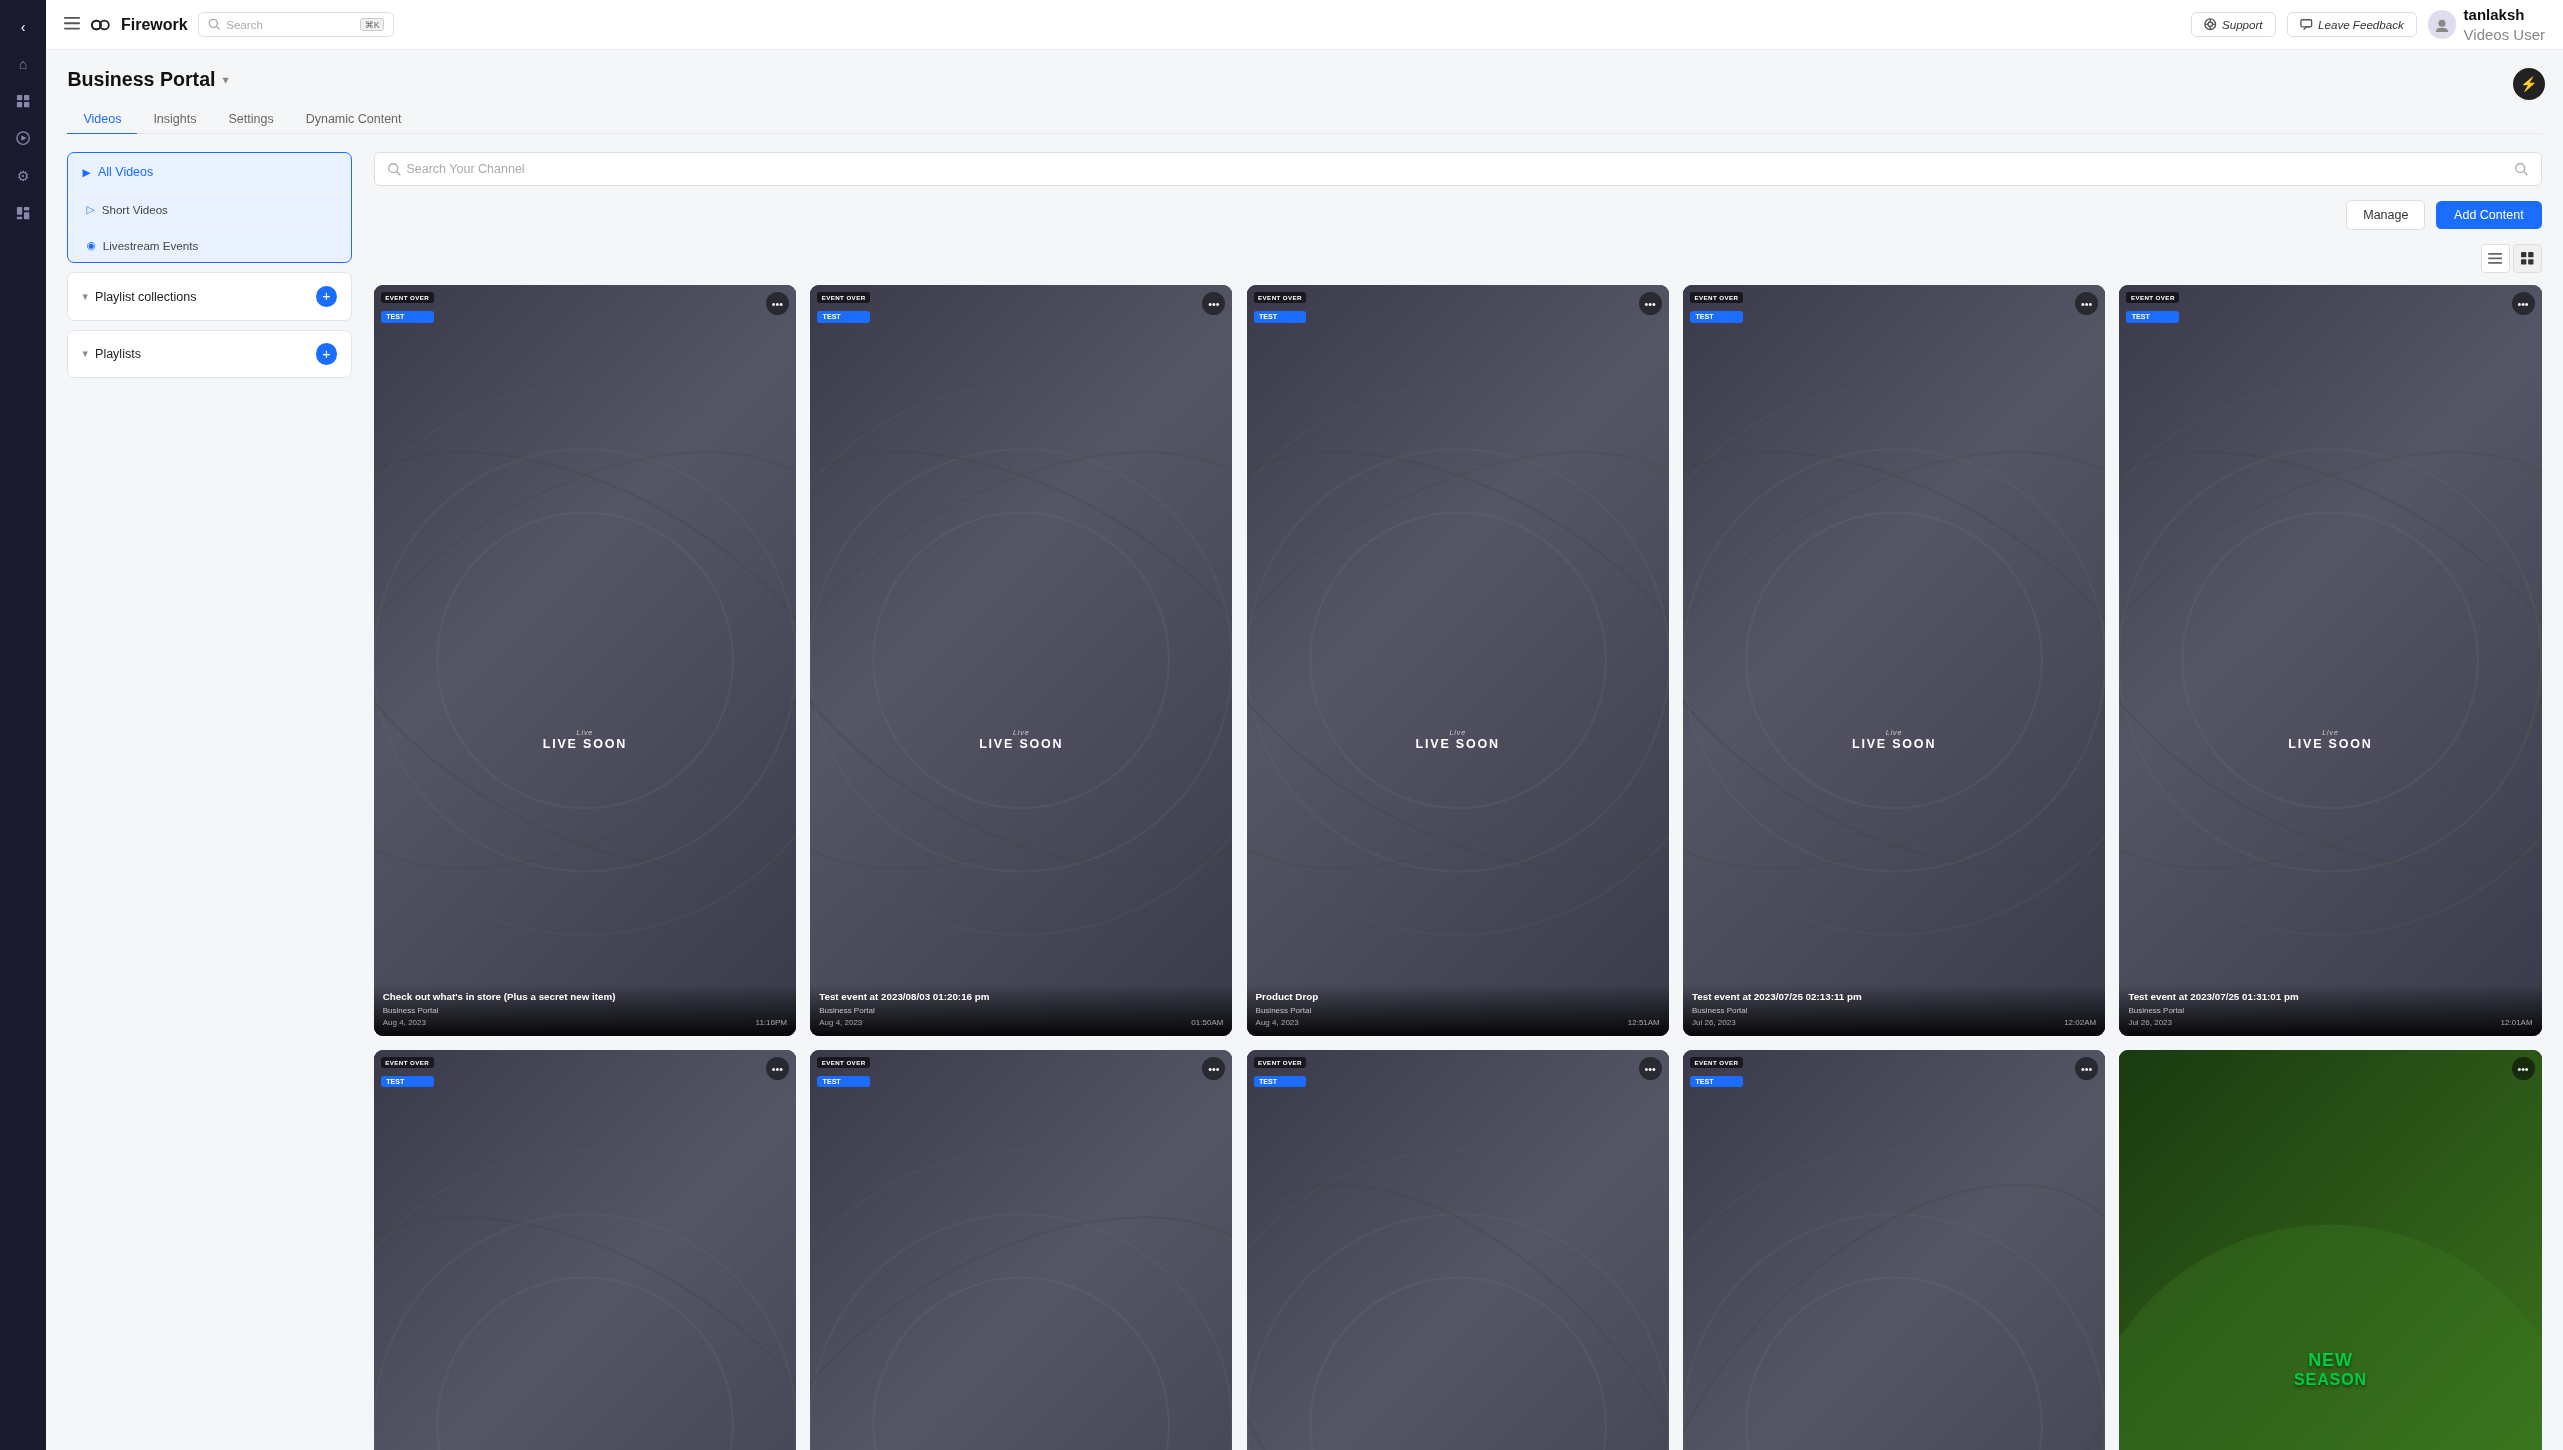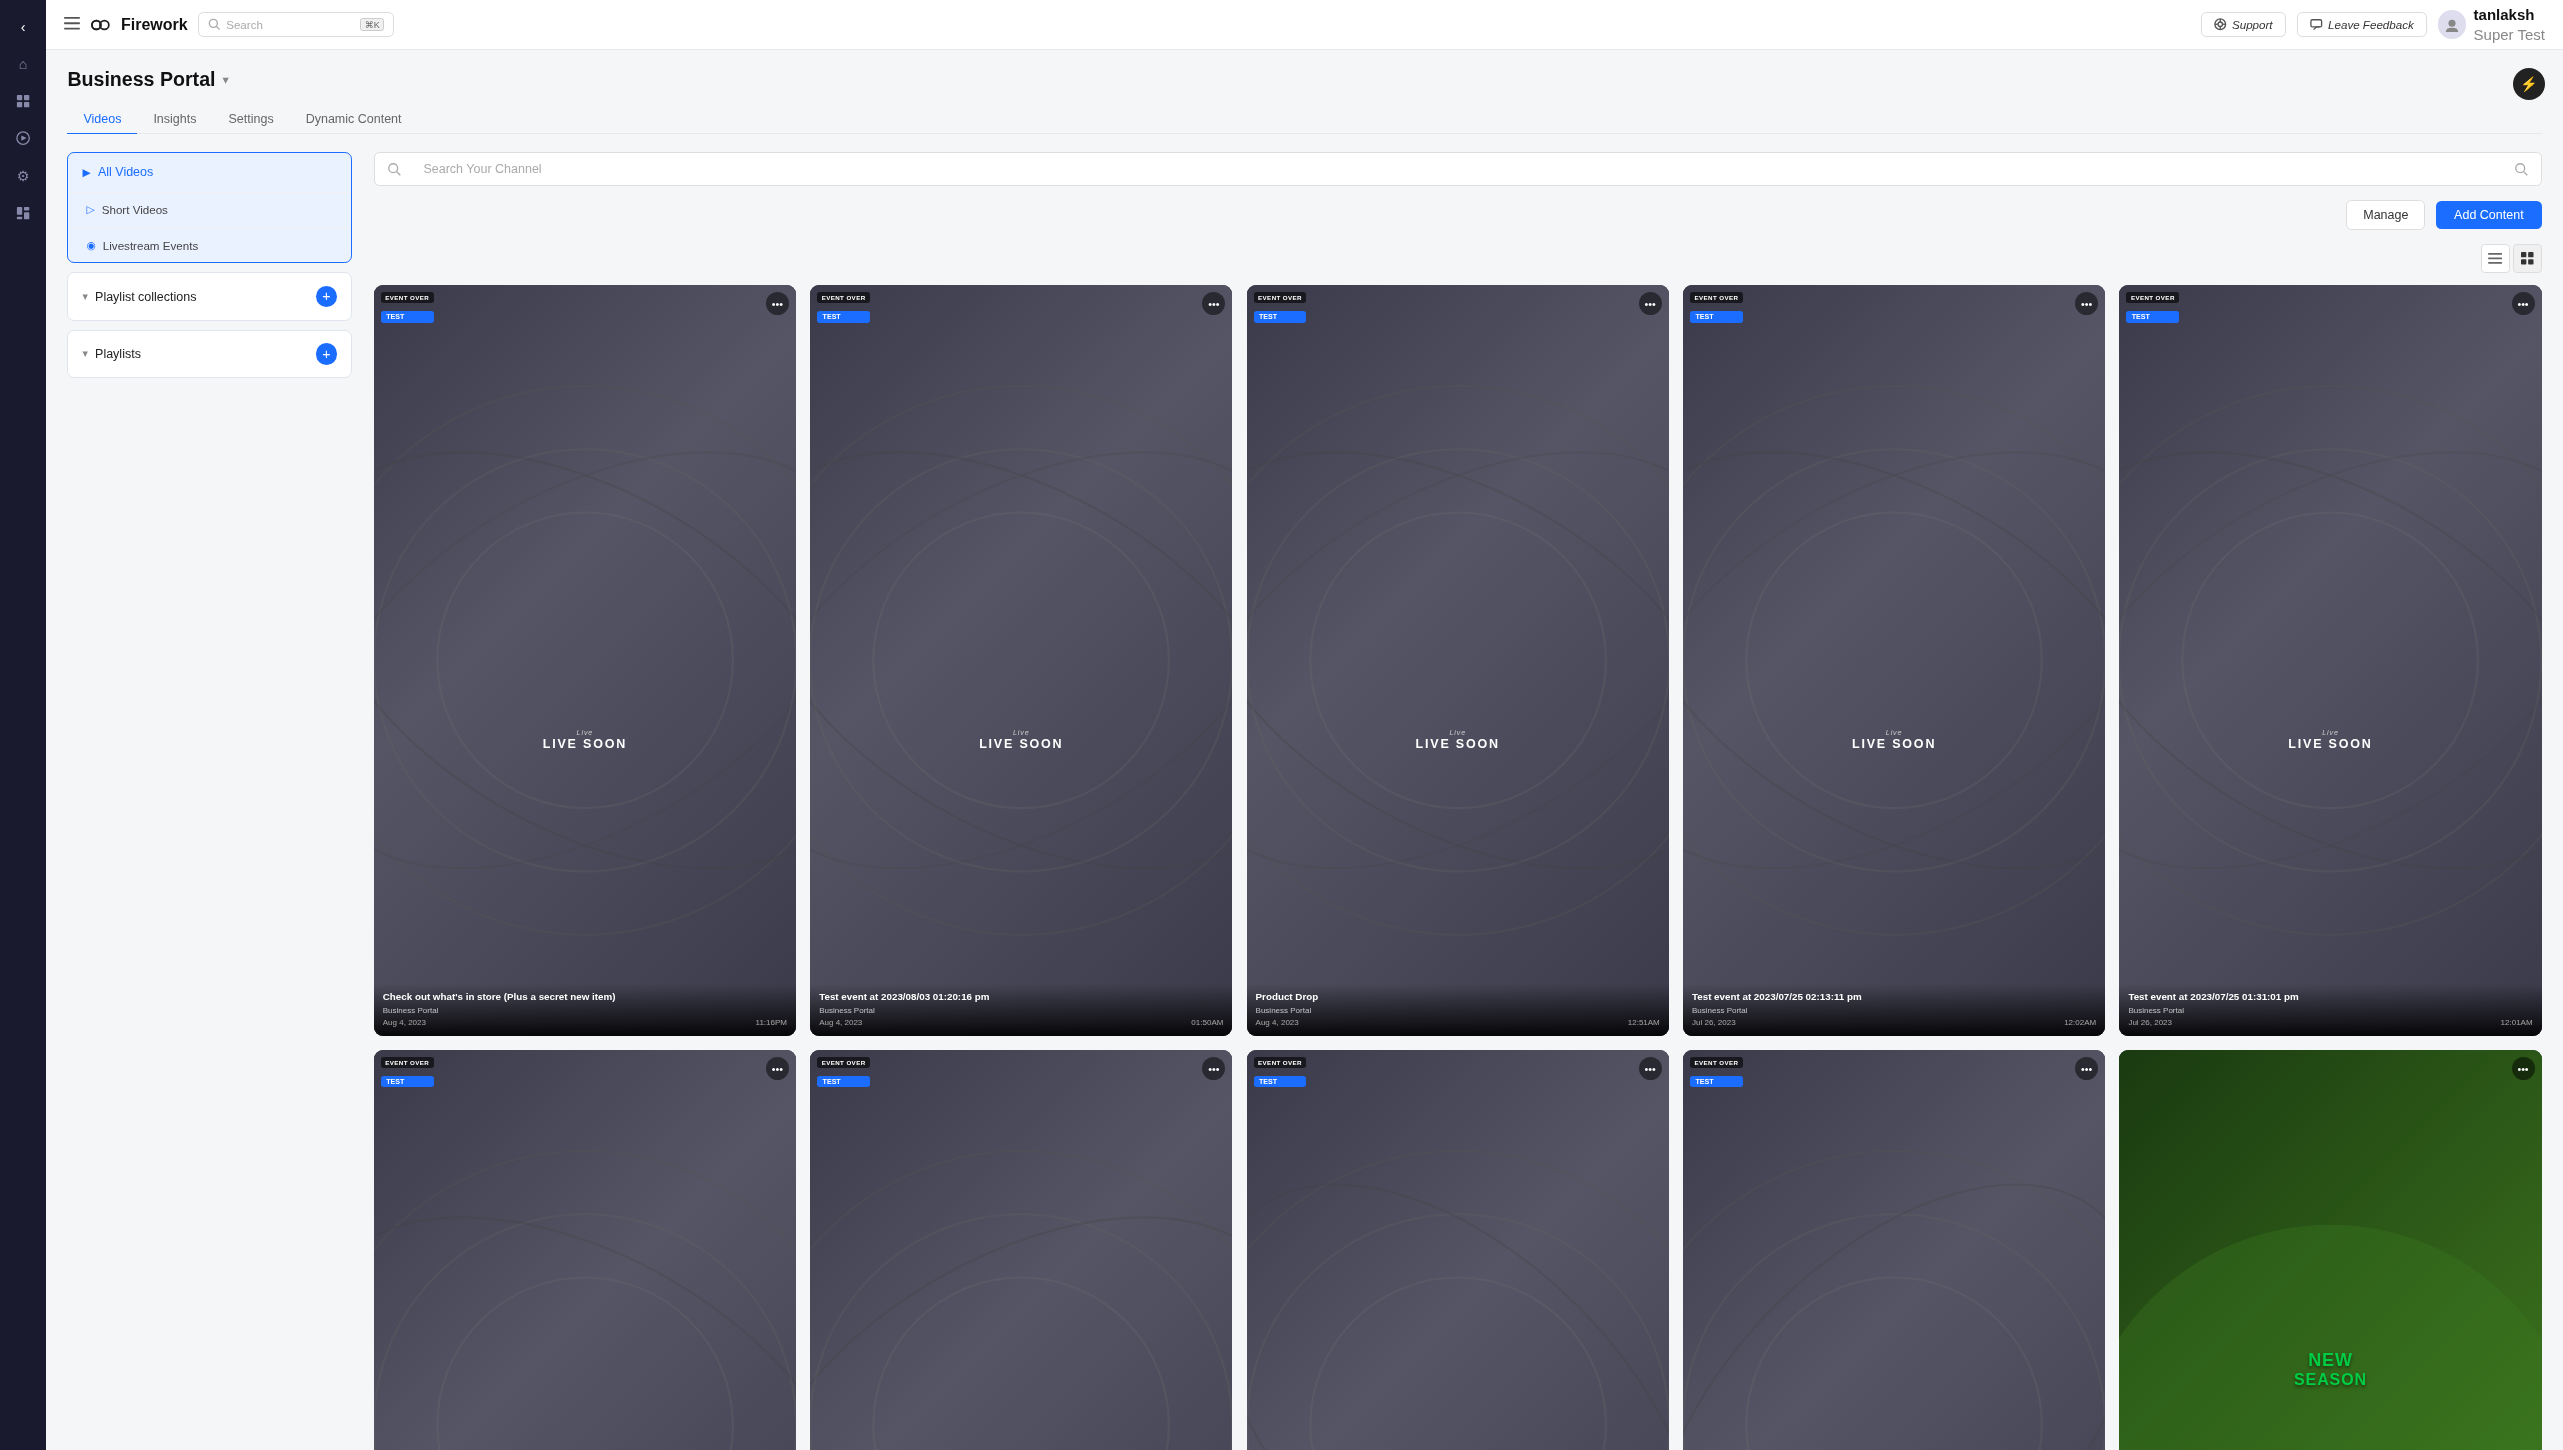--- a/index.html
+++ b/index.html
@@ -181,21 +181,21 @@
       overflow-y: auto;
       padding-left: 21.4px;
     }
 
     .channel-search-bar {
       display: flex; align-items: center;
       border: 0.9px solid #ddd; border-radius: 5.3px;
       background: #fff;
       padding: 9px 12.5px;
       margin-bottom: 14.2px;
-      gap: 22px;
+      gap: 5px;
     }
     .channel-search-input {
       flex: 1; border: none; outline: none;
       font-size: 12.5px; color: #333;
     }
     .channel-search-input::placeholder { color: #aaa; }
 
     .content-actions {
       display: flex; justify-content: flex-end;
       align-items: center; gap: 10.7px;
@@ -397,21 +397,21 @@
       </button>
       <div class="user-area">
         <div class="avatar">
           <svg width="16" height="16" viewBox="0 0 18 18" fill="#888">
             <circle cx="9" cy="7" r="4"></circle>
               <path d="M2 17 Q2 12 9 12 Q16 12 16 17"></path>
           </svg>
         </div>
         <div class="user-info">
           <div class="user-name">tanlaksh</div>
-          <div class="user-role">Super Test</div>
+          <div class="user-role">Videos User</div>
         </div>
       </div>
     </div>
   </div>
 
   <div class="content-area" style="position:relative;">
 
     <div class="flash-icon">⚡</div>
 
     <div class="page-header">

